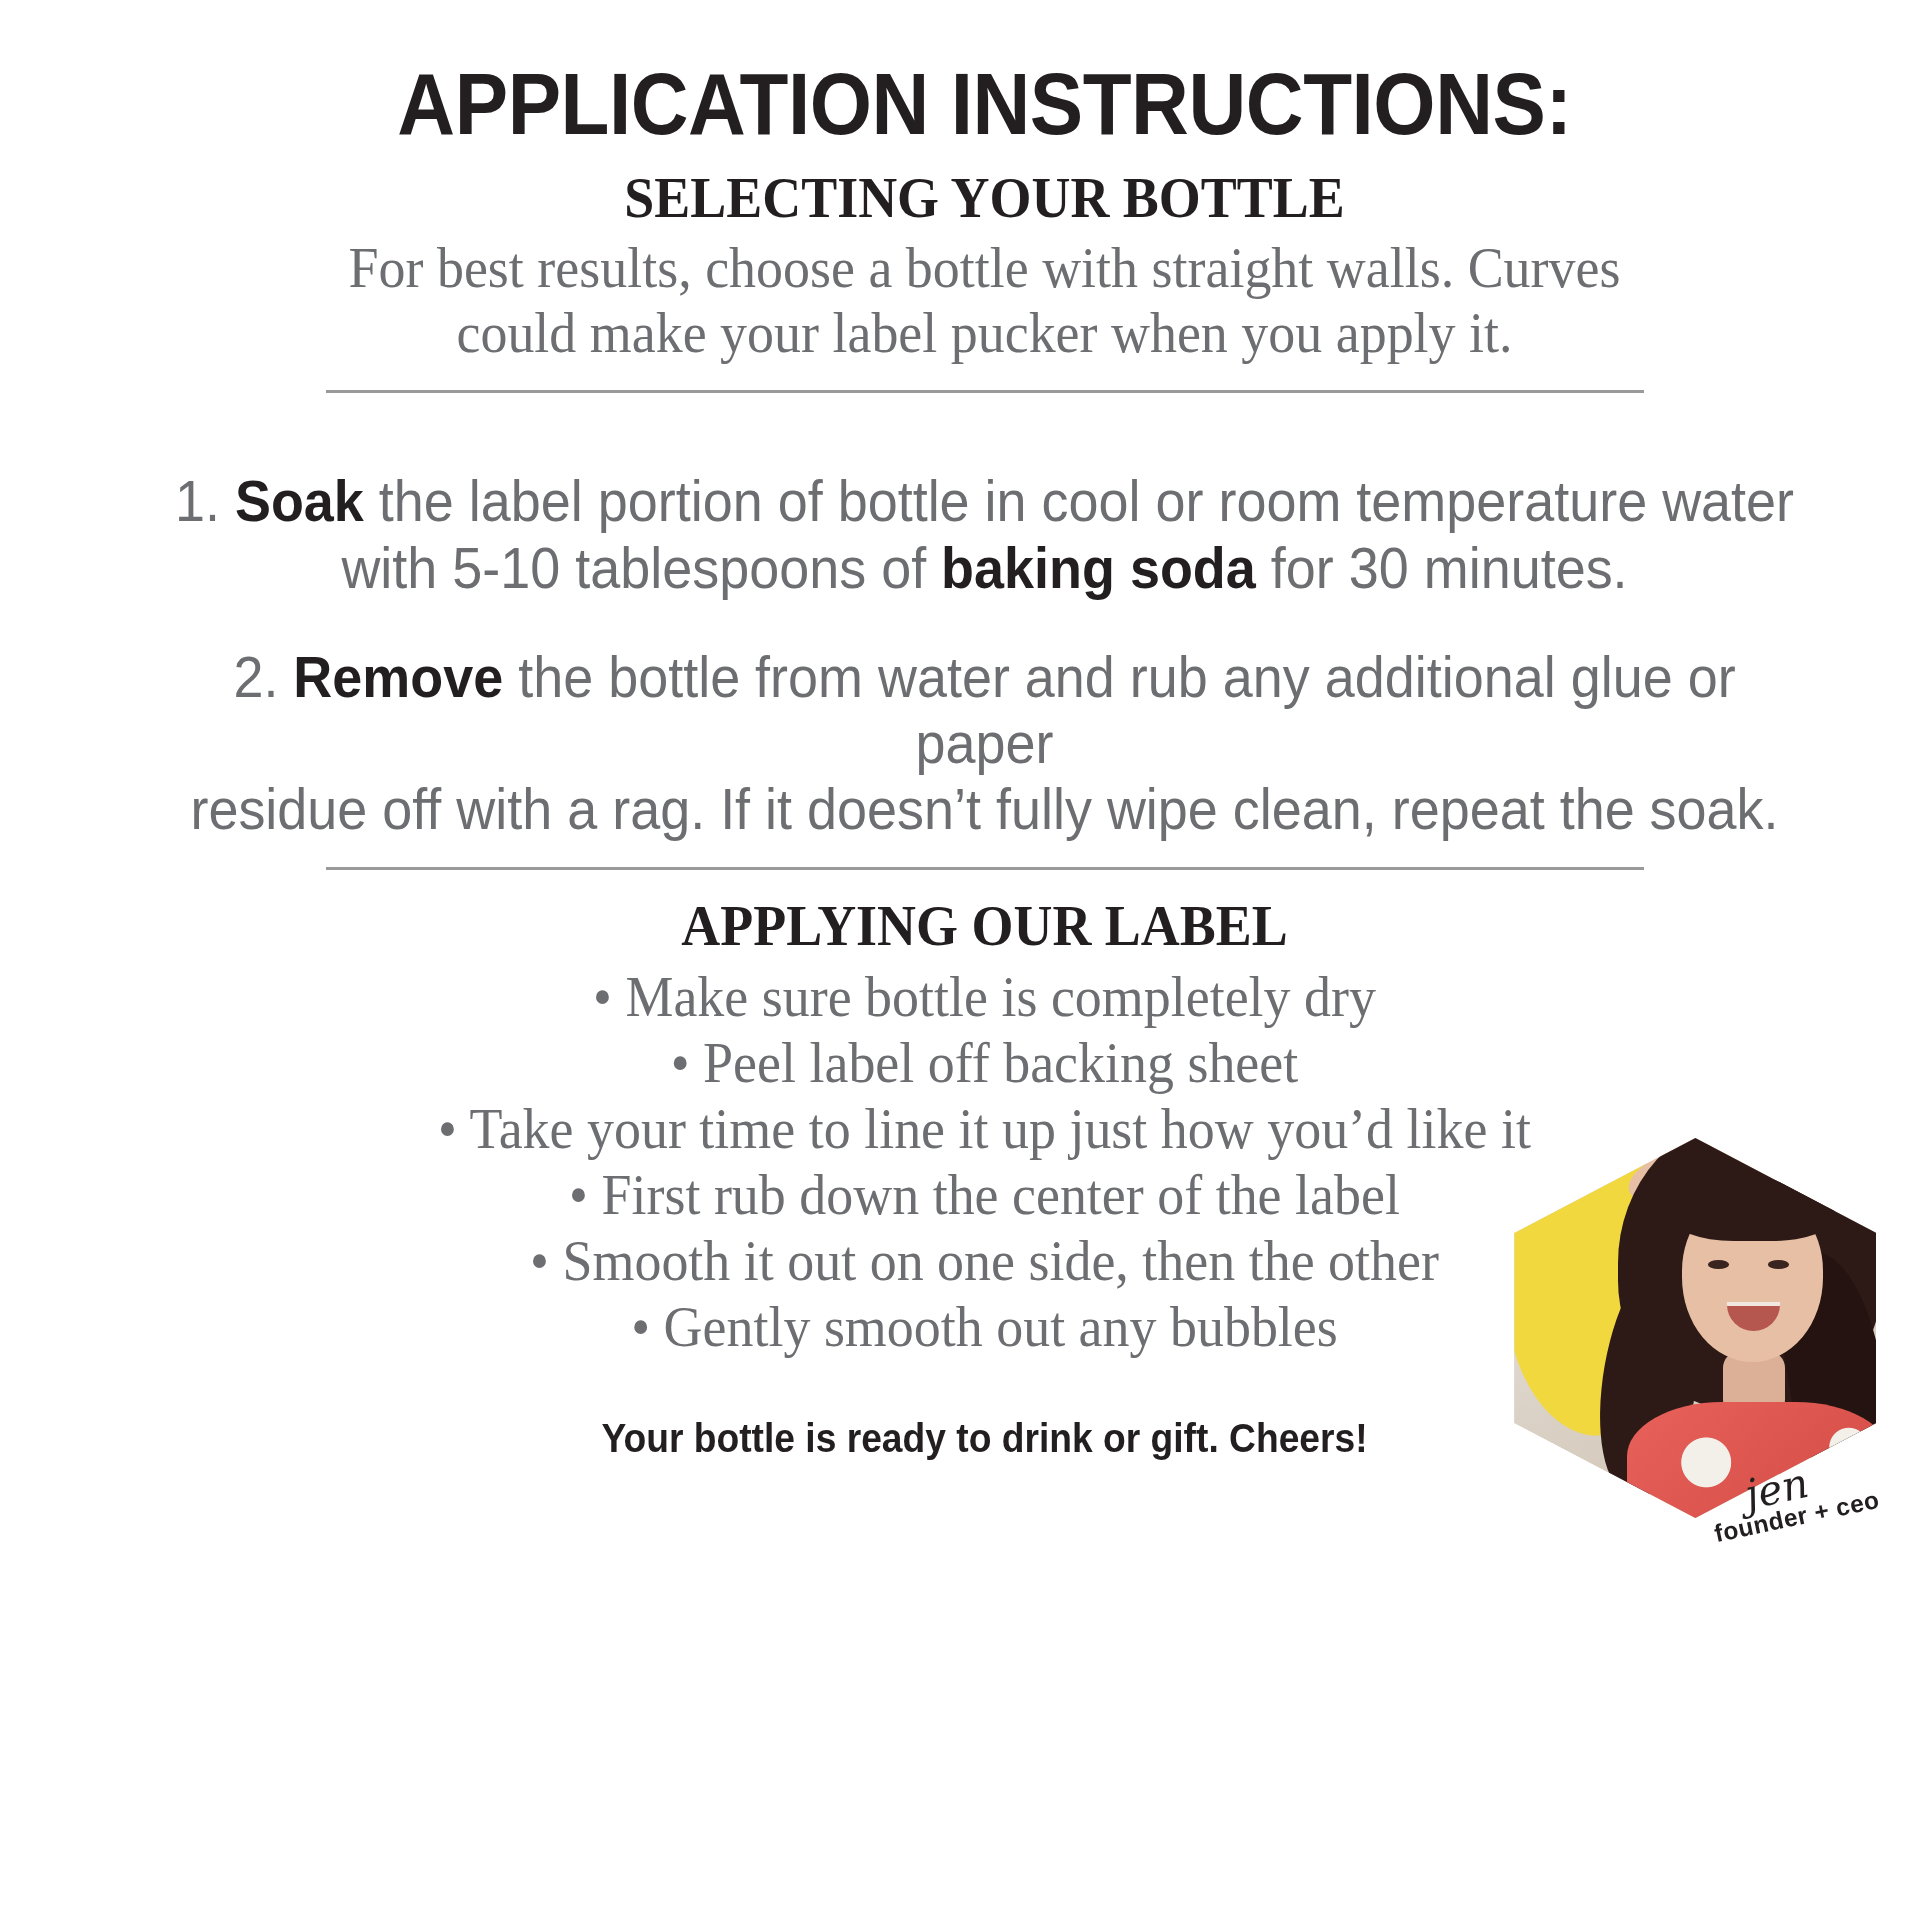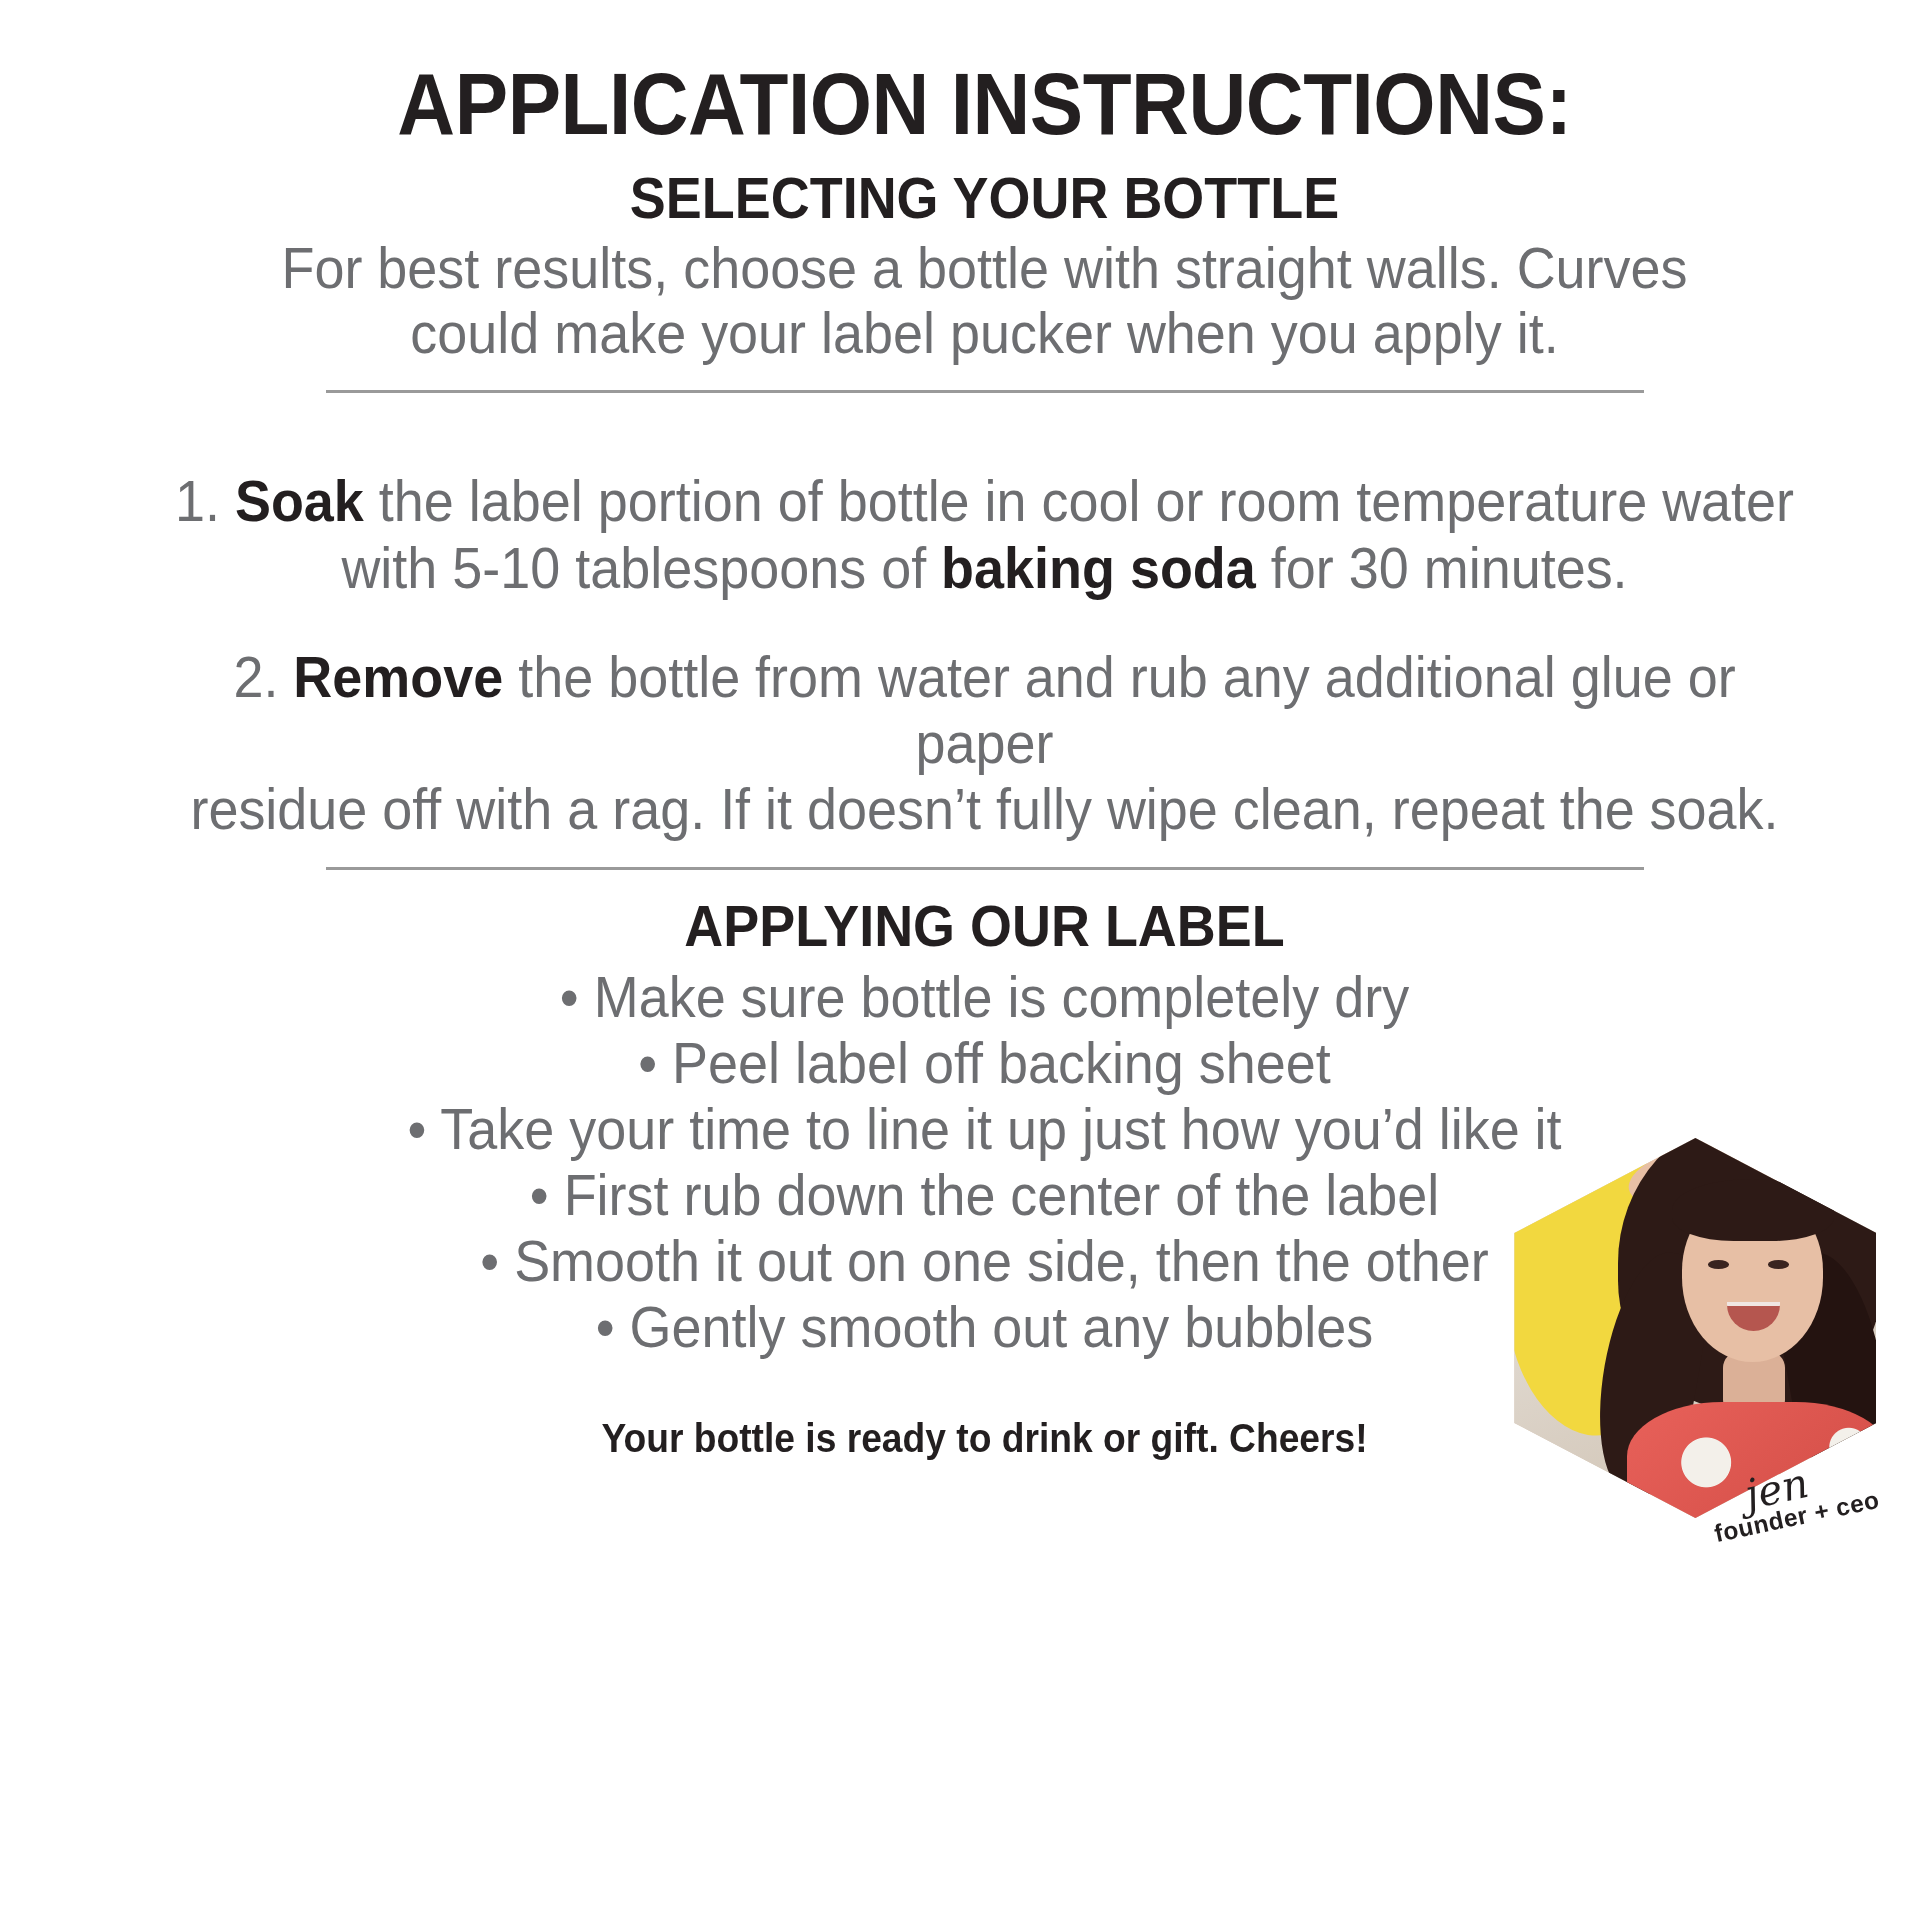--- a/index.html
+++ b/index.html
@@ -43,20 +43,21 @@
   }
   .body-line {
     text-align: center;
     color: #6d6e71;
     font-size: 58px;
     line-height: 1.12;
     transform: scaleX(0.93);
   }
   .block {
     margin-bottom: 9.4px;
+    font-family: Liberation Serif, serif;
   }
   .rule {
     width: 1318px;
     height: 2.8px;
     background: #9a9a9a;
     margin: 24.5px auto 24.5px auto;
   }
   .step {
     text-align: center;
     color: #6d6e71;

